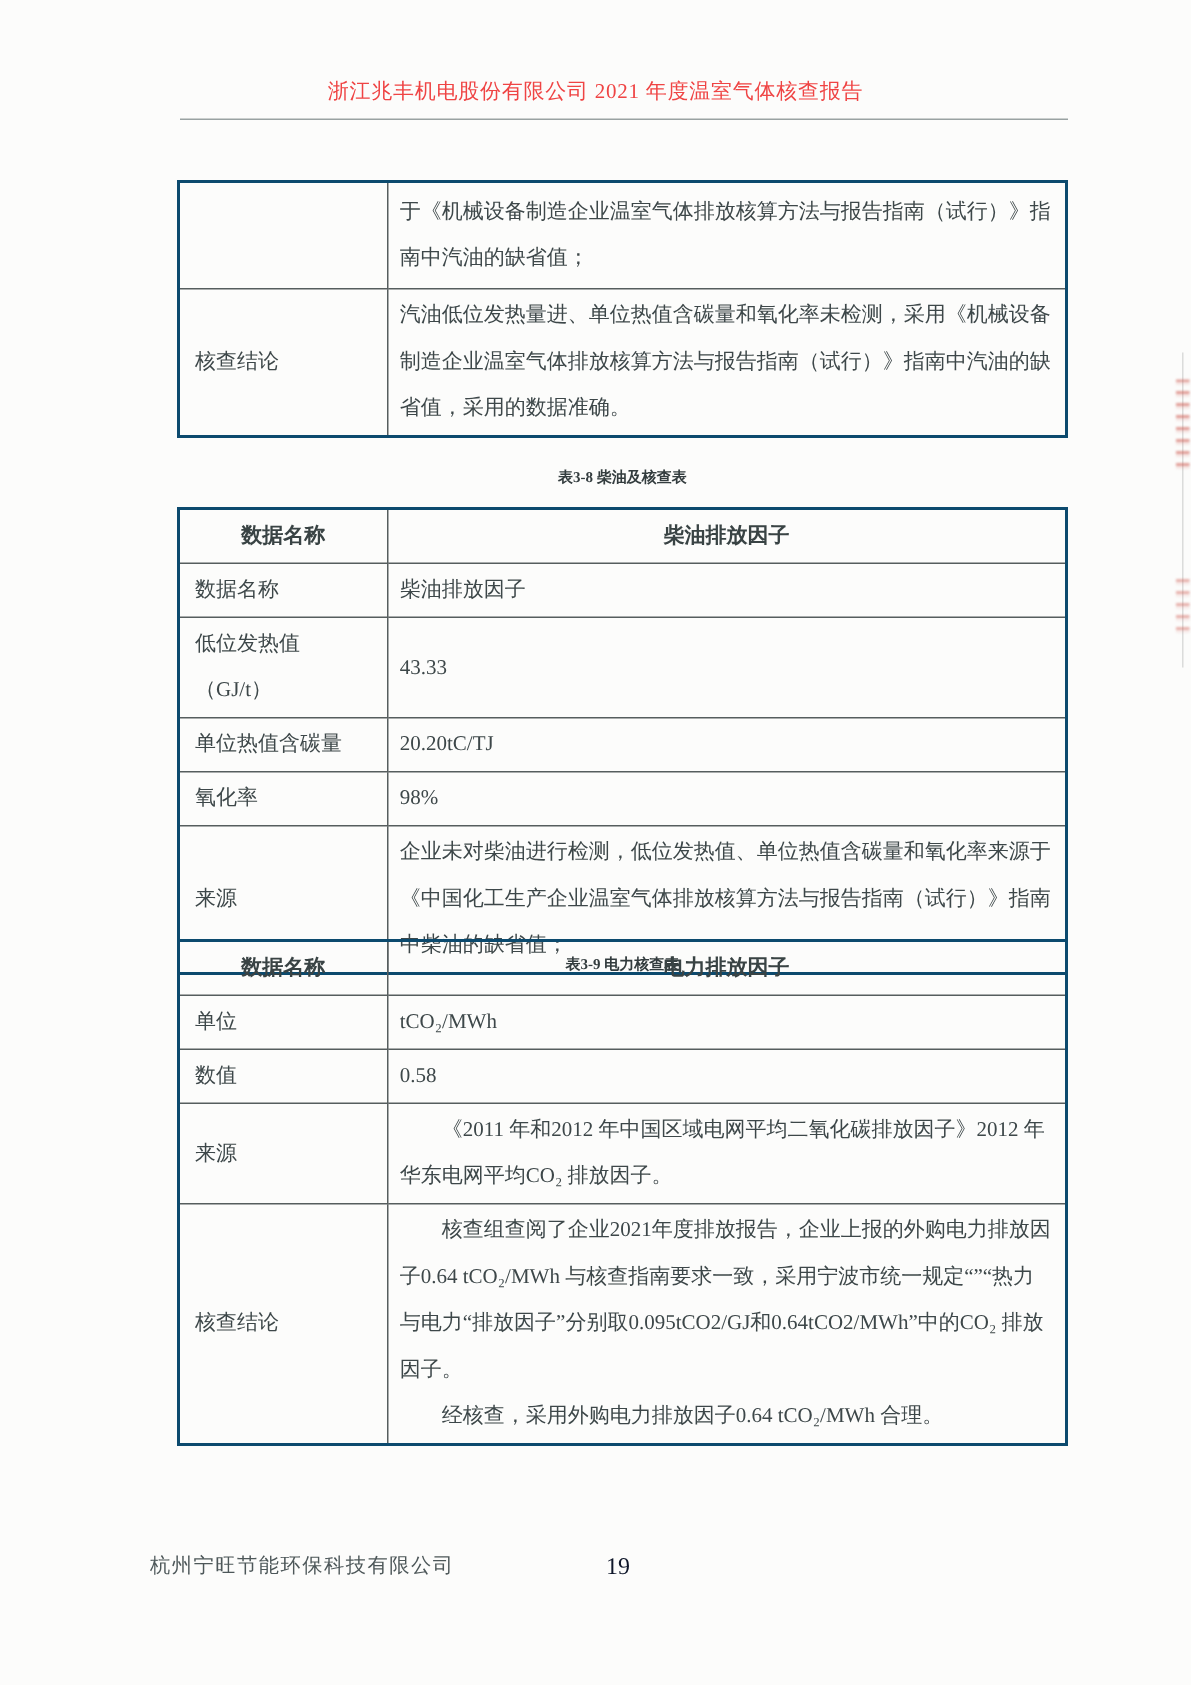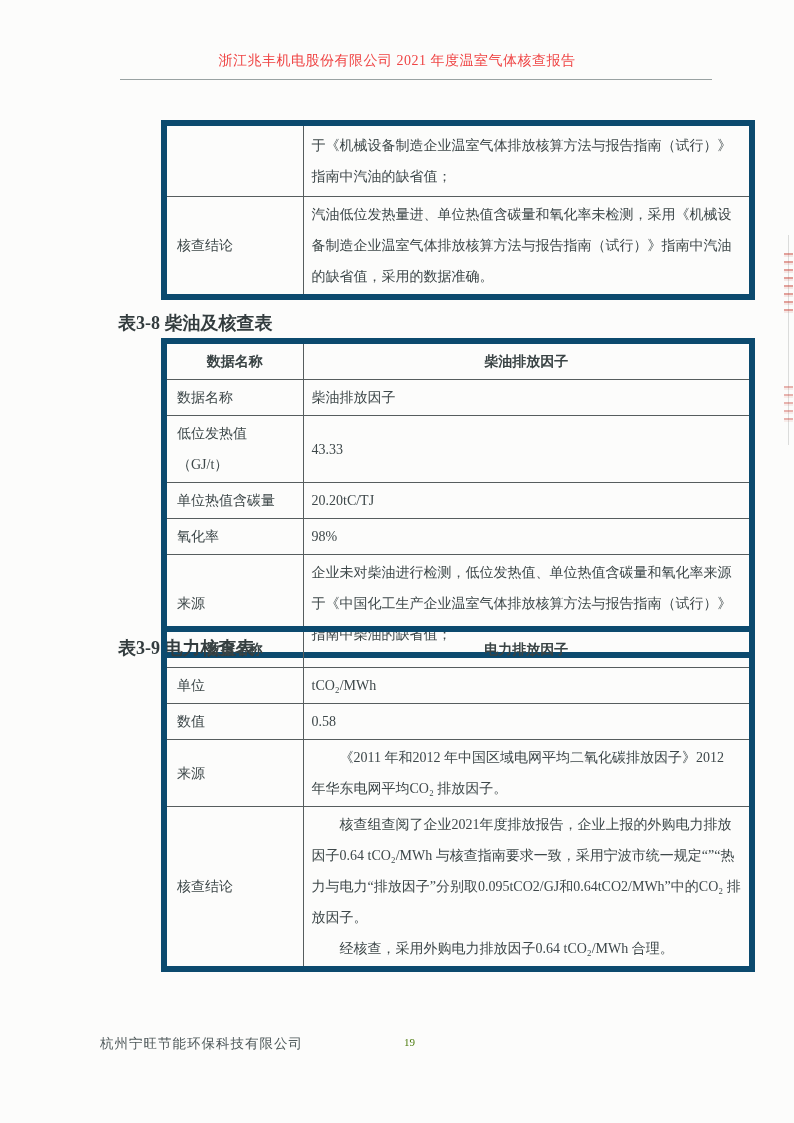--- a/index.html
+++ b/index.html
@@ -20,42 +20,42 @@
     position:absolute;top:79px;left:120px;width:592px;height:0;
     border-bottom:1.5px solid #99a2a2;
   }
 
   
   .doc-table{
     position:absolute;left:118px;width:594px;
     border-collapse:collapse;table-layout:fixed;
     font-size:14px;color:#3d4749;
   }
-  .doc-table{border:6px solid #0c4a6e;margin-left:43px;}
+  .doc-table{border:2px solid #0c4a6e;}
   .doc-table td{
     border:1px solid #565d5e;
     padding:2px 8px;line-height:31px;vertical-align:middle;
     overflow:hidden;
   }
   col.c1{width:139px;}
   td.label{padding-left:10px;}
   td.hdr{font-weight:bold;text-align:center;color:#39(4344);}
   td.hdr{font-weight:bold;text-align:center;color:#394344;}
   .va-top{vertical-align:top;}
   .va-mid{vertical-align:middle;}
   .doc-table p{margin:0;line-height:31px;}
   .ind{text-indent:2em;}
 
   .frag{top:120px;}
   .frag .r0 td{height:66px;}
   .frag .r1 td{height:78px;}
 
   .tbl-title{
-    position:absolute;left:118px;width:594px;
-    font-weight:bold;font-size:18px;color:#333c3e;
+    position:absolute;left:118px;width:594px;text-align:center;
+    font-weight:bold;font-size:10px;color:#333c3e;
   }
   .t38-title{top:311px;}
   .t38{top:338px;}
   .t38 tr.hr td,.t39 tr.hr td{height:31px;}
   .t38 tr.r-s td{height:31px;}
   .t38 tr.r-src td{height:78px;}
 
   .t39-title{top:636px;}
   .t39{top:626px;}
   .t39 tr.r-s td{height:31px;}
@@ -63,21 +63,21 @@
   .t39 tr.r-con td{height:148px;}
 
   
   .footer-company{
     position:absolute;left:100px;top:1035px;
     font-size:13.5px;color:#4d5759;letter-spacing:1px;
     font-family:"Liberation Sans","DejaVu Sans",sans-serif;
   }
   .footer-page{
     position:absolute;left:404px;top:1036px;
-    font-size:11px;color:#4d7c0f;
+    font-size:16px;color:#0f172a;
   }
 
   
   .scan-edge-line{
     position:absolute;right:5px;top:235px;width:1px;height:210px;
     background:rgba(120,125,125,0.25);
   }
   .red-mark{
     position:absolute;right:1px;width:9px;
     background:repeating-linear-gradient(

